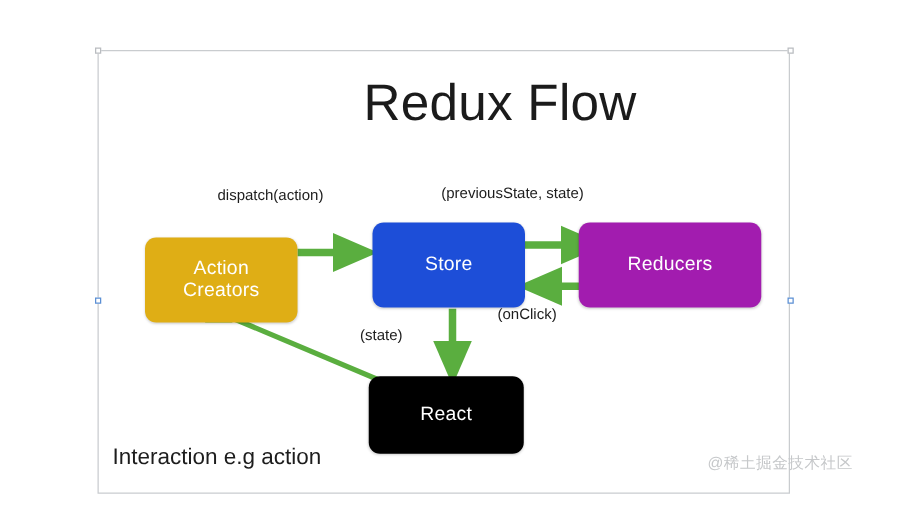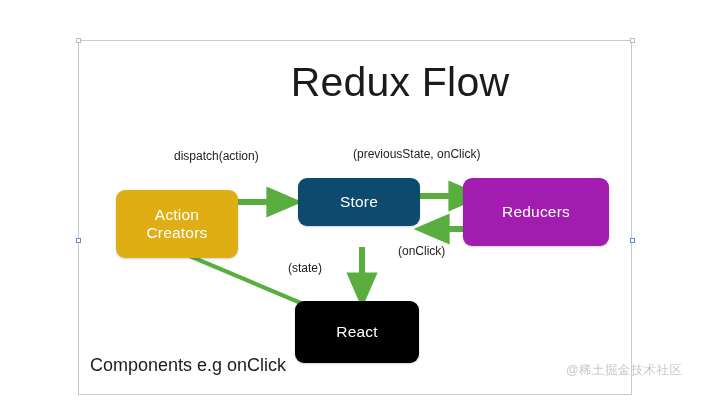--- a/index.html
+++ b/index.html
@@ -39,21 +39,21 @@
   
   .node{
     position:absolute;border-radius:9px;display:flex;align-items:center;
     justify-content:center;text-align:center;color:#ffffff;
     font-size:15.5px;line-height:1.18;font-weight:400;
     box-shadow:0 1px 2px rgba(0,0,0,0.18);
     letter-spacing:0.2px;
   }
   .node span{display:block;}
   #node-action{left:116px;top:178px;width:122px;height:68px;background:#dfae15;margin-top:12px;}
-  #node-store{left:298px;top:178px;width:122px;height:48px;background:#0c4a6e;}
+  #node-store{left:298px;top:178px;width:122px;height:68px;background:#1d4ed8;}
   #node-reducers{left:463px;top:178px;width:146px;height:68px;background:#a21caf;}
   #node-react{left:295px;top:301px;width:124px;height:62px;background:#000000;}
 
   
   .label{
     position:absolute;color:#1d1d1d;font-size:12px;white-space:nowrap;
     line-height:1.1;
   }
   #lbl-dispatch{left:174px;top:150px;}
   #lbl-prev{left:353px;top:148px;}
@@ -135,19 +135,19 @@
     </div>
   </div>
 
   <div class="node" id="node-react">
     <div>
       <span>React</span>
     </div>
   </div>
 
   <div class="label" id="lbl-dispatch">dispatch(action)</div>
-  <div class="label" id="lbl-prev">(previousState, onClick)</div>
+  <div class="label" id="lbl-prev">(previousState, state)</div>
   <div class="label" id="lbl-newstate">(onClick)</div>
   <div class="label" id="lbl-state">(state)</div>
-  <div class="label" id="lbl-interaction">Components e.g onClick</div>
+  <div class="label" id="lbl-interaction">Interaction e.g action</div>
 
   <div class="watermark">@稀土掘金技术社区</div>
 </div>
 
 </body></html>

